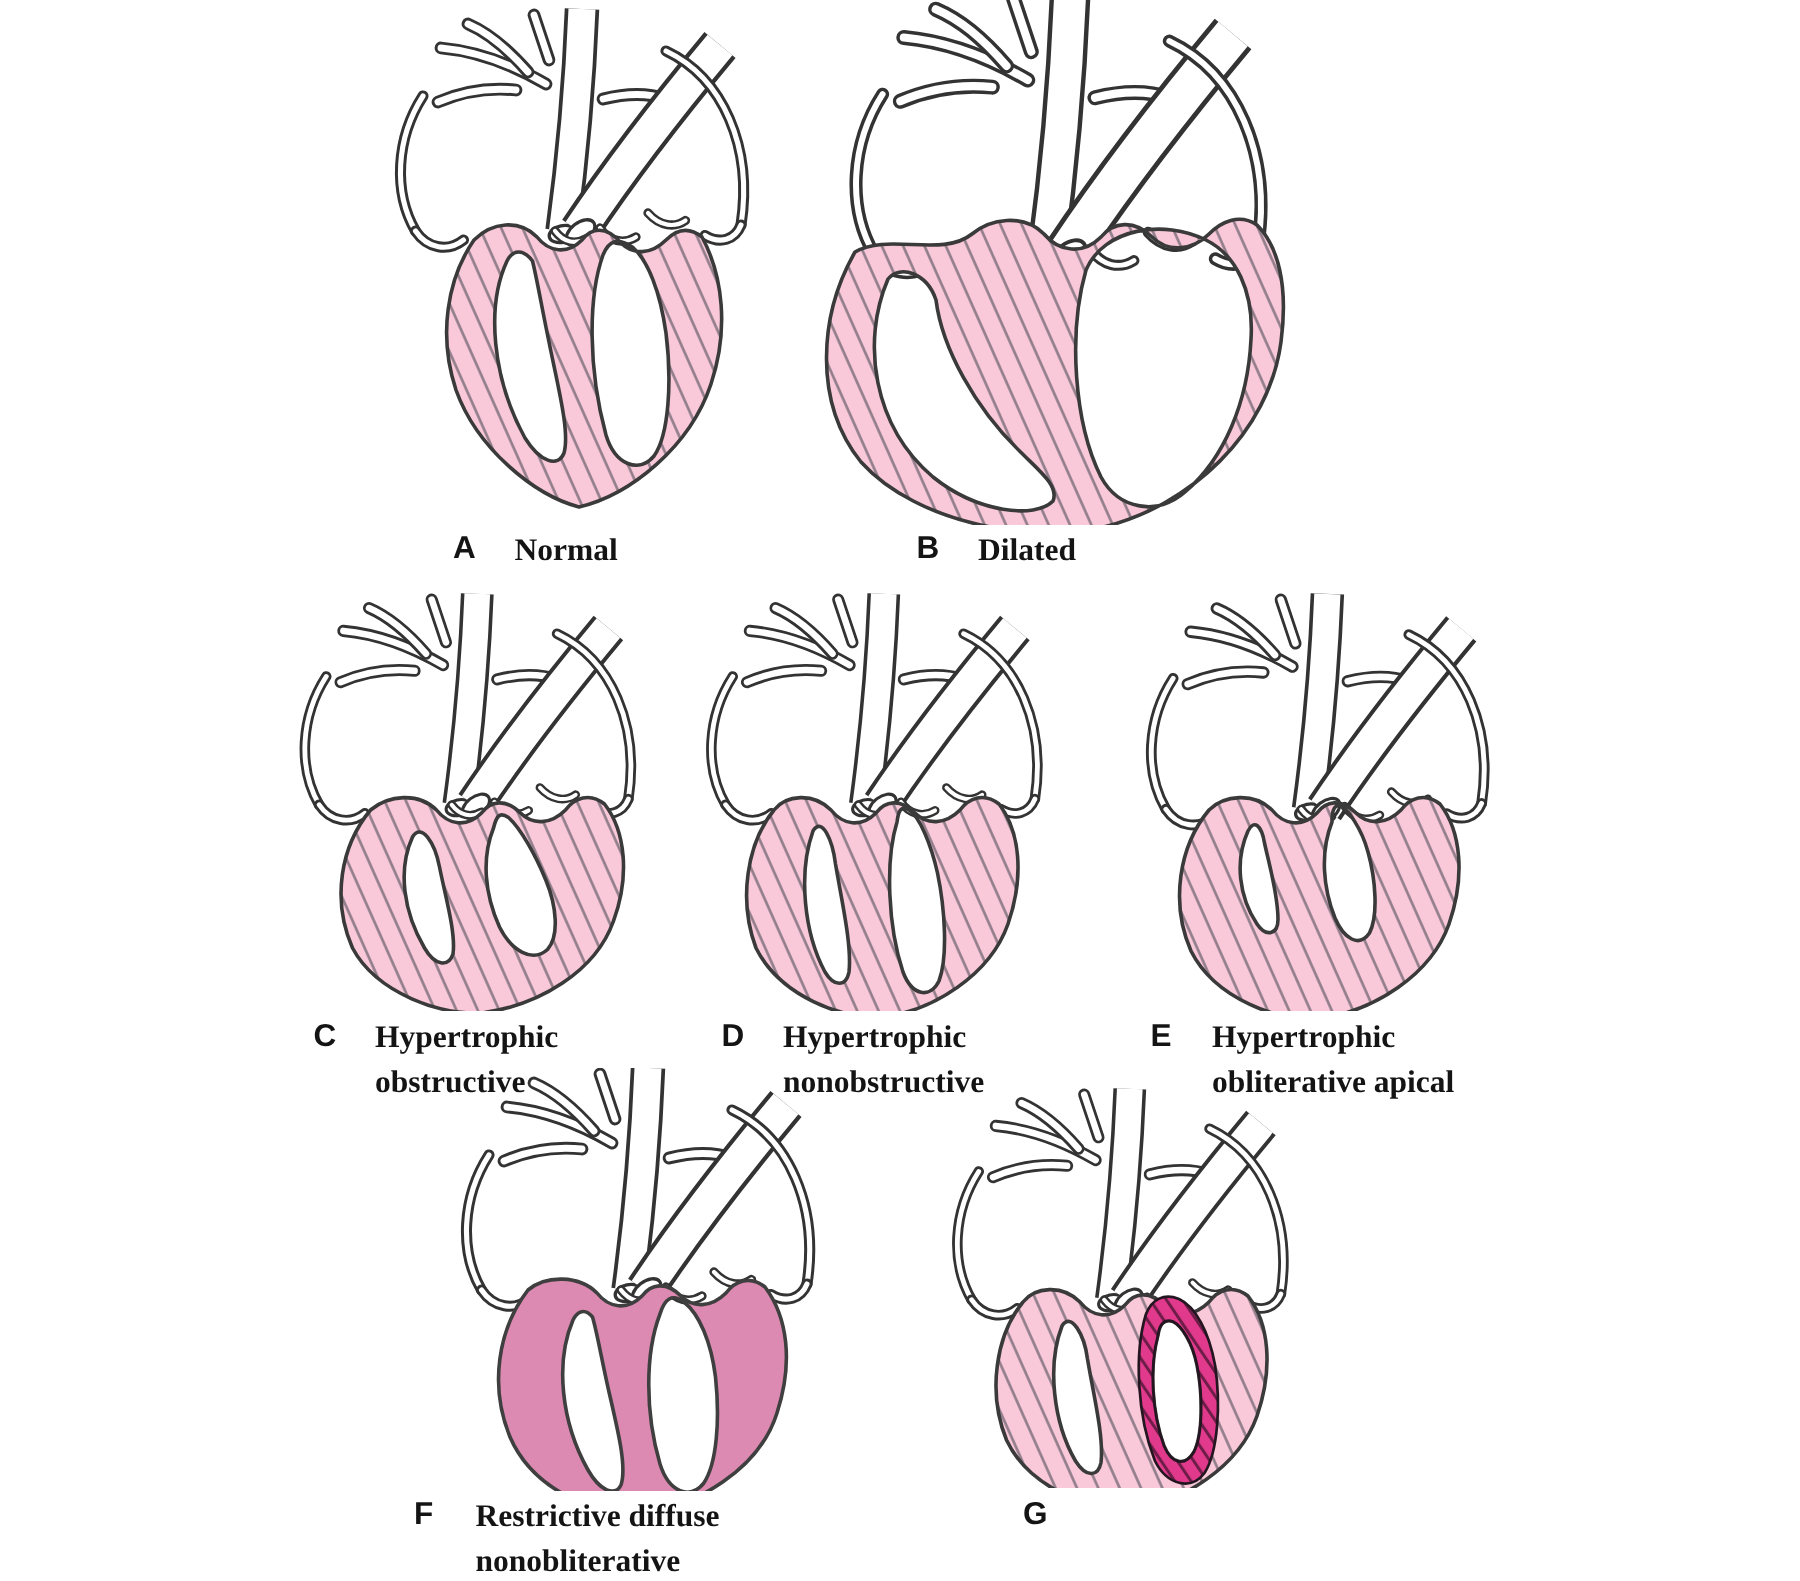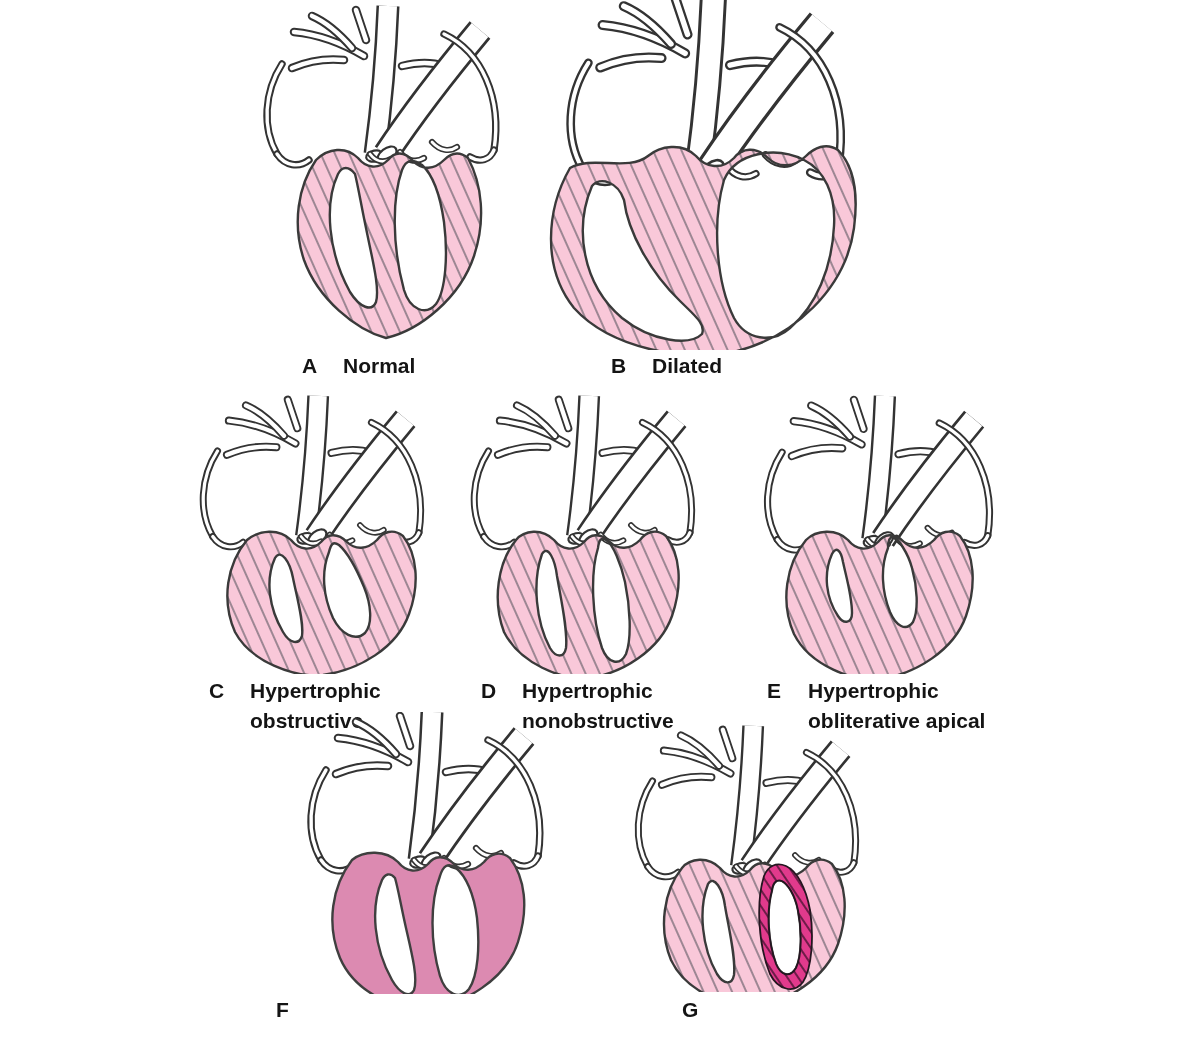--- a/index.html
+++ b/index.html
@@ -2,21 +2,21 @@
 <html><head>
 <meta charset="utf-8">
 <style>
   html,body{margin:0;padding:0;background:#ffffff;}
   #figure{position:relative;width:1200px;height:1054px;background:#ffffff;overflow:hidden;
           font-family:"Liberation Sans",sans-serif;}
   .heart{position:absolute;}
   .cap{position:absolute;display:flex;align-items:flex-start;
        font:700 21px/1.43 "Liberation Sans",sans-serif;color:#141414;}
   .cap .letter{flex:0 0 27px;margin-right:14px;}
-  .cap .name{white-space:pre-line;}
+  .cap .name{white-space:pre-line;font-family:Liberation Serif, serif;}
   
   .oA{fill:none;stroke:#333;stroke-width:23;}   .iA{fill:none;stroke:#fff;stroke-width:18;}
   .oB{fill:none;stroke:#333;stroke-width:27;}   .iB{fill:none;stroke:#fff;stroke-width:21.5;}
   .o9{fill:none;stroke:#333;stroke-width:8.5;stroke-linecap:round;}
   .i9{fill:none;stroke:#fff;stroke-width:4.6;stroke-linecap:round;}
   .o7{fill:none;stroke:#333;stroke-width:7.4;stroke-linecap:round;}
   .i7{fill:none;stroke:#fff;stroke-width:3.4;stroke-linecap:round;}
   .o6{fill:none;stroke:#333;stroke-width:6.2;stroke-linecap:round;}
   .i6{fill:none;stroke:#fff;stroke-width:2.8;stroke-linecap:round;}
   .wall{fill:url(#phL);fill-rule:evenodd;stroke:#3a3a3a;stroke-width:2.4;stroke-linejoin:round;}
@@ -191,18 +191,20 @@
       C169,171 162,160 156,157 C151,155 147,158 146,166 Z"></path>
     <path class="lining" d="
       M138,152 C130,178 132,220 144,250 C152,266 168,270 177,258 C186,244 188,212 184,186
       C180,164 171,147 160,142 C150,138 142,142 138,152 Z
       M146,166 C140,188 142,218 150,240 C155,252 164,254 170,244 C176,232 176,206 172,186
       C169,171 162,160 156,157 C151,155 147,158 146,166 Z"></path>
   </svg>
 
   <div class="cap" style="left:276px;top:995px">
     <span class="letter">F</span>
+    <span class="name">Restrictive diffuse
+nonobliterative</span>
   </div>
   <div class="cap" style="left:682px;top:995px">
     <span class="letter">G</span>
   </div>
 
 </div>
 
 </body></html>

